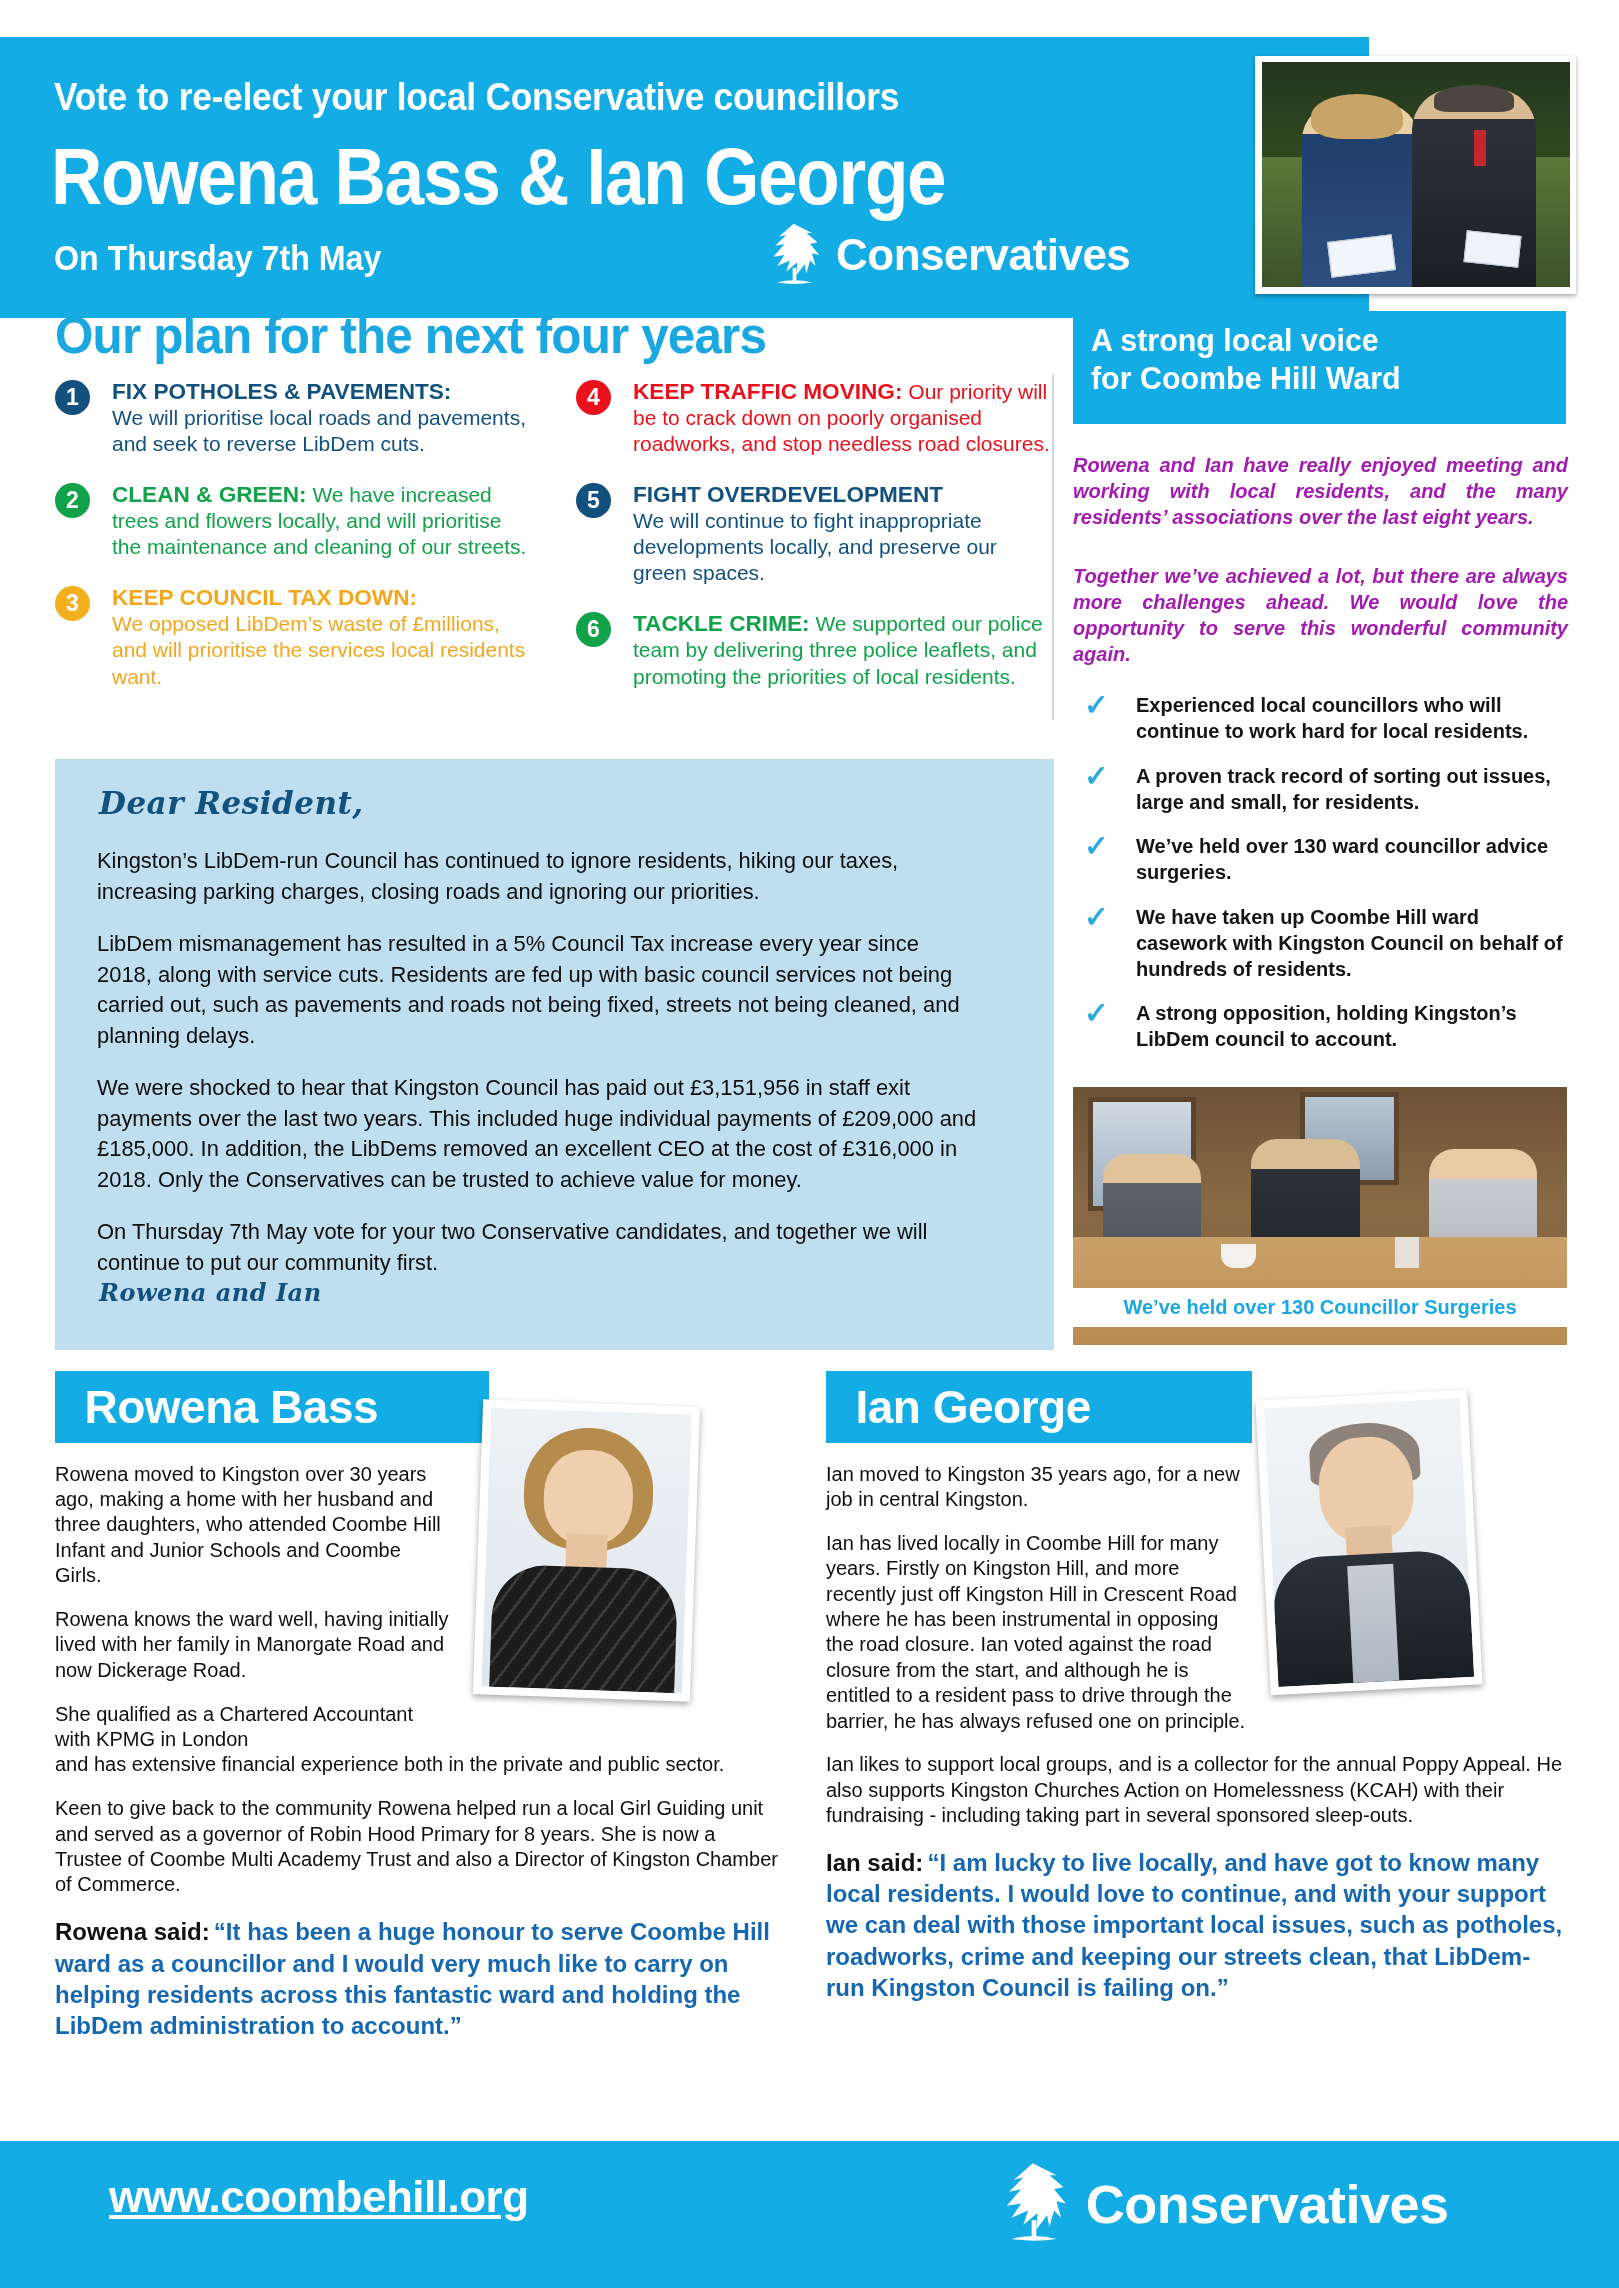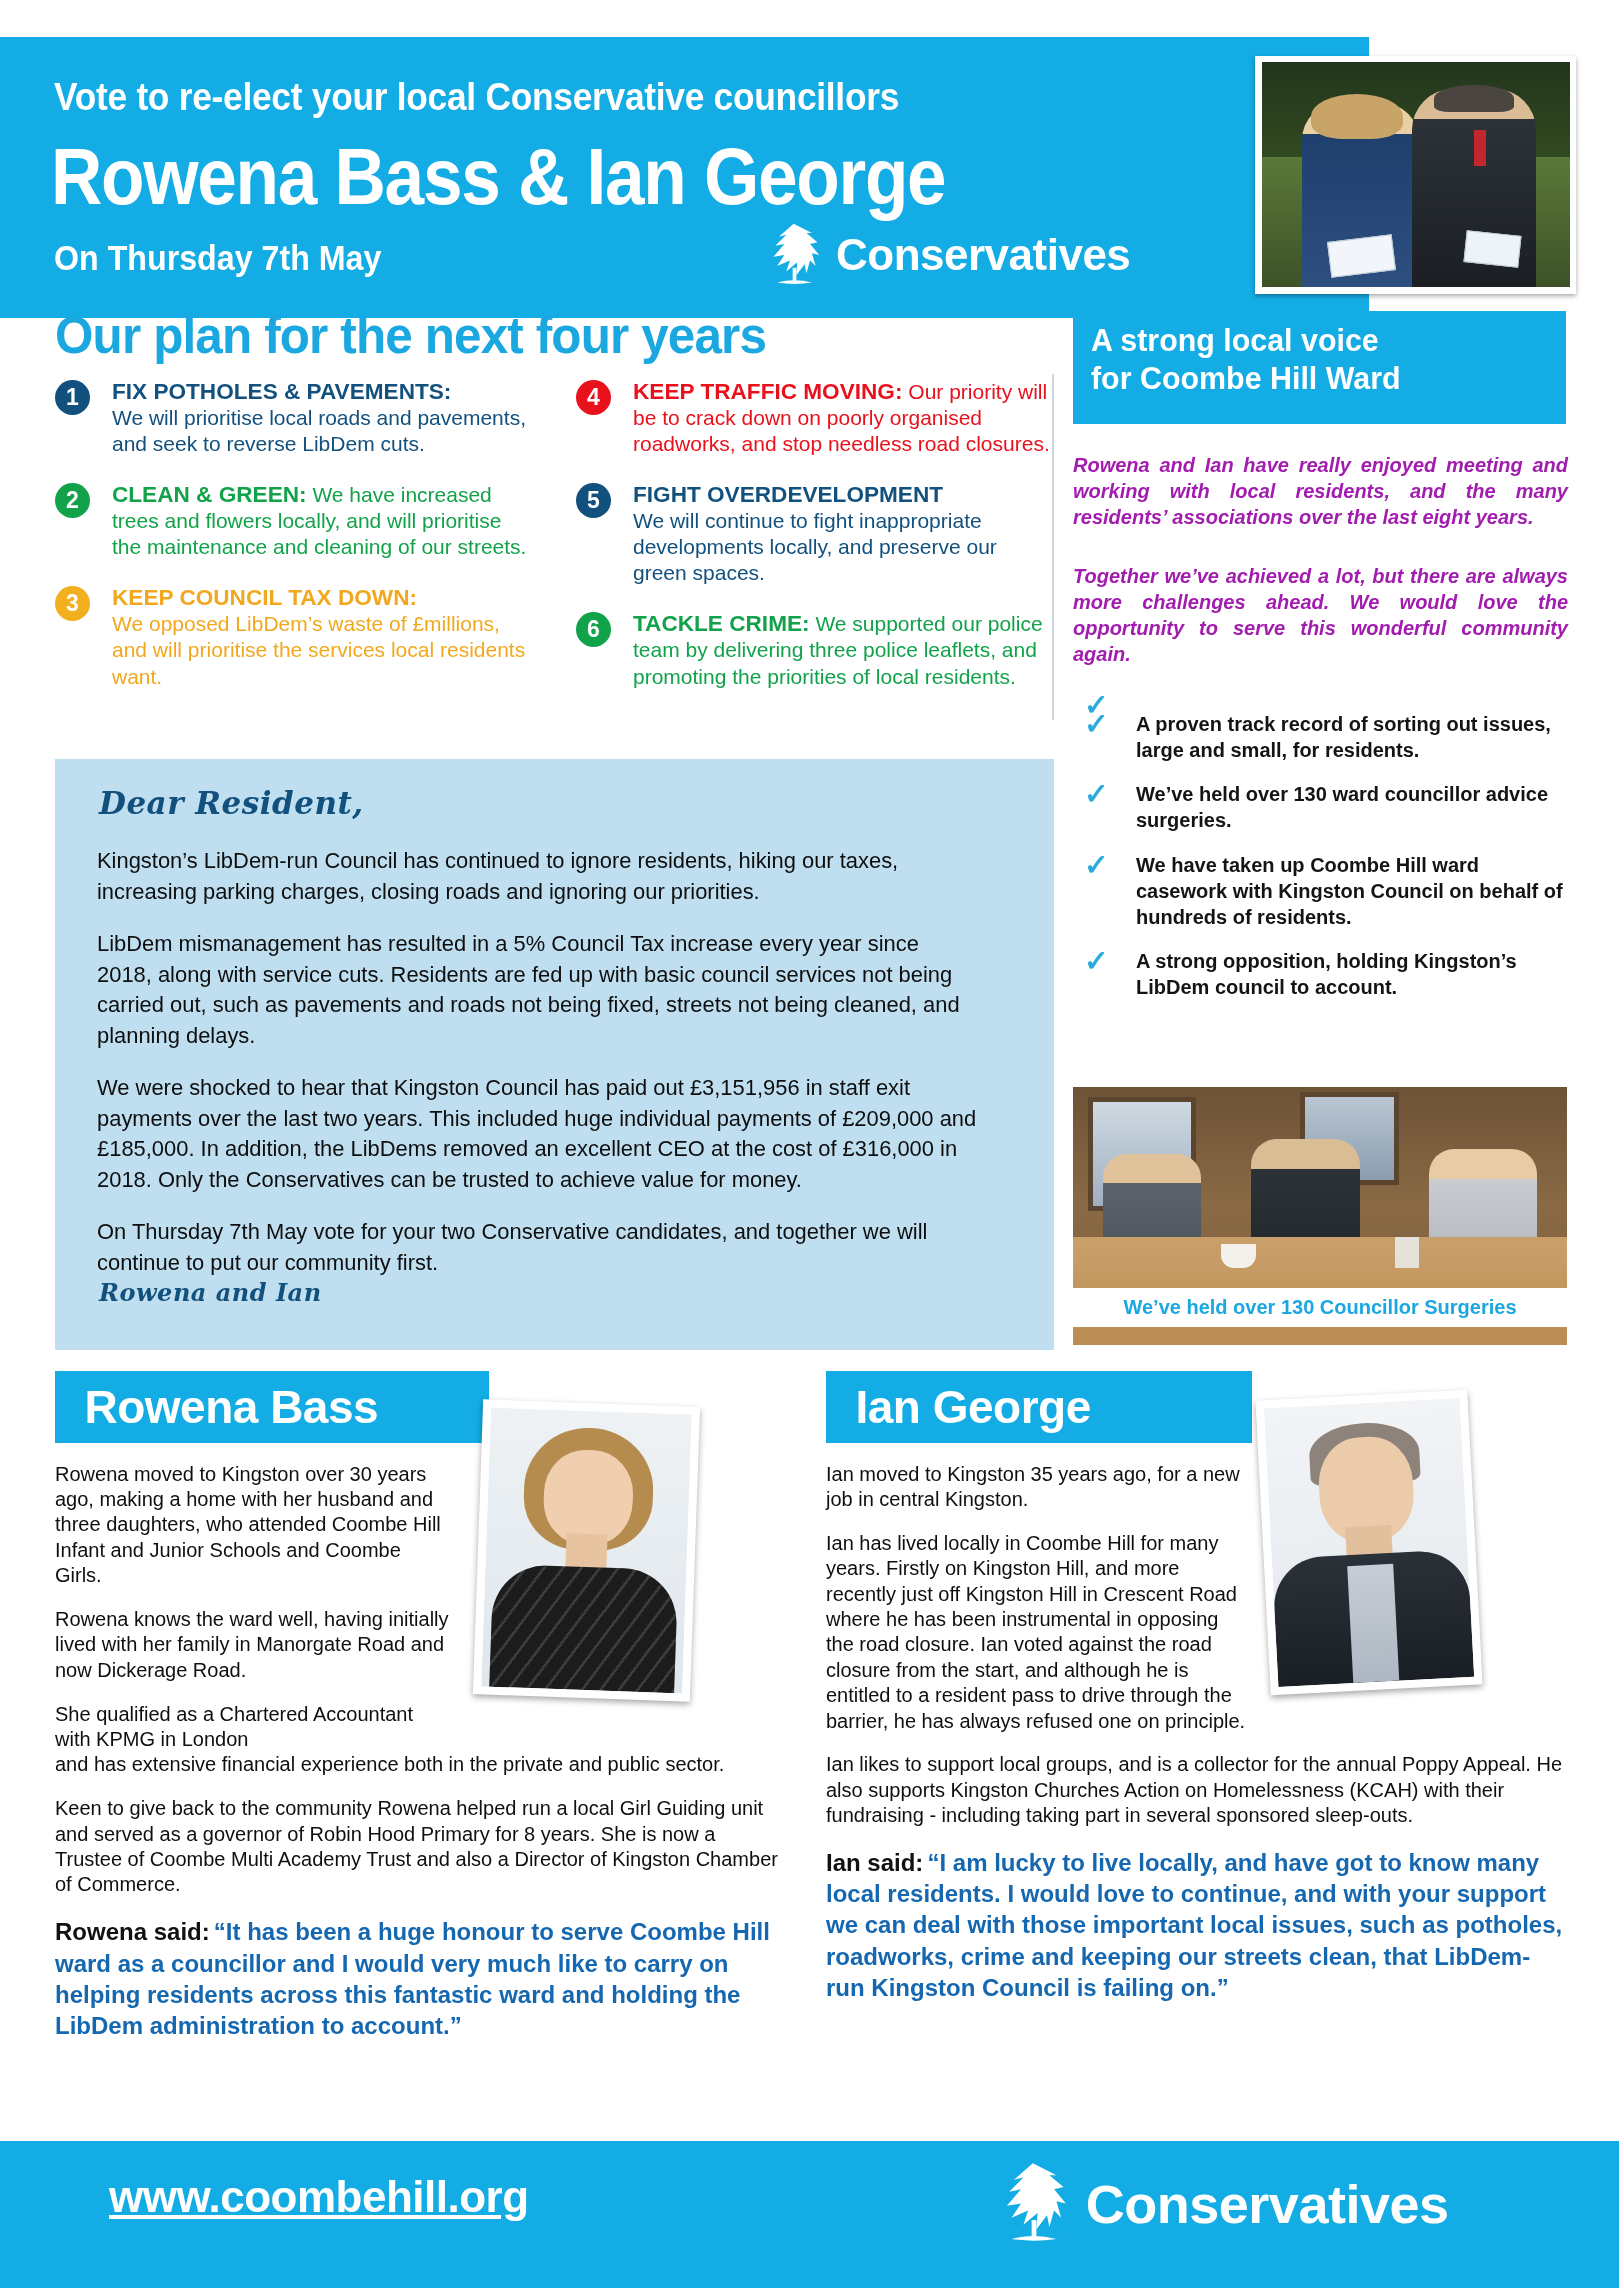--- a/index.html
+++ b/index.html
@@ -331,20 +331,21 @@
       <div>for Coombe Hill Ward</div>
     </div>
   </div>
 
   <div class="voice-para voice-p1">Rowena and Ian have really enjoyed meeting and working with local residents, and the many residents’ associations over the last eight years.</div>
   <div class="voice-para voice-p2">Together we’ve achieved a lot, but there are always more challenges ahead. We would love the opportunity to serve this wonderful community again.</div>
 
   <div class="checklist">
     <div class="check-item">
       <span class="check-mark">✓</span>
+      <span class="check-text">Experienced local councillors who will continue to work hard for local residents.</span>
     </div>
     <div class="check-item">
       <span class="check-mark">✓</span>
       <span class="check-text">A proven track record of sorting out issues, large and small, for residents.</span>
     </div>
     <div class="check-item">
       <span class="check-mark">✓</span>
       <span class="check-text">We’ve held over 130 ward councillor advice surgeries.</span>
     </div>
     <div class="check-item">

